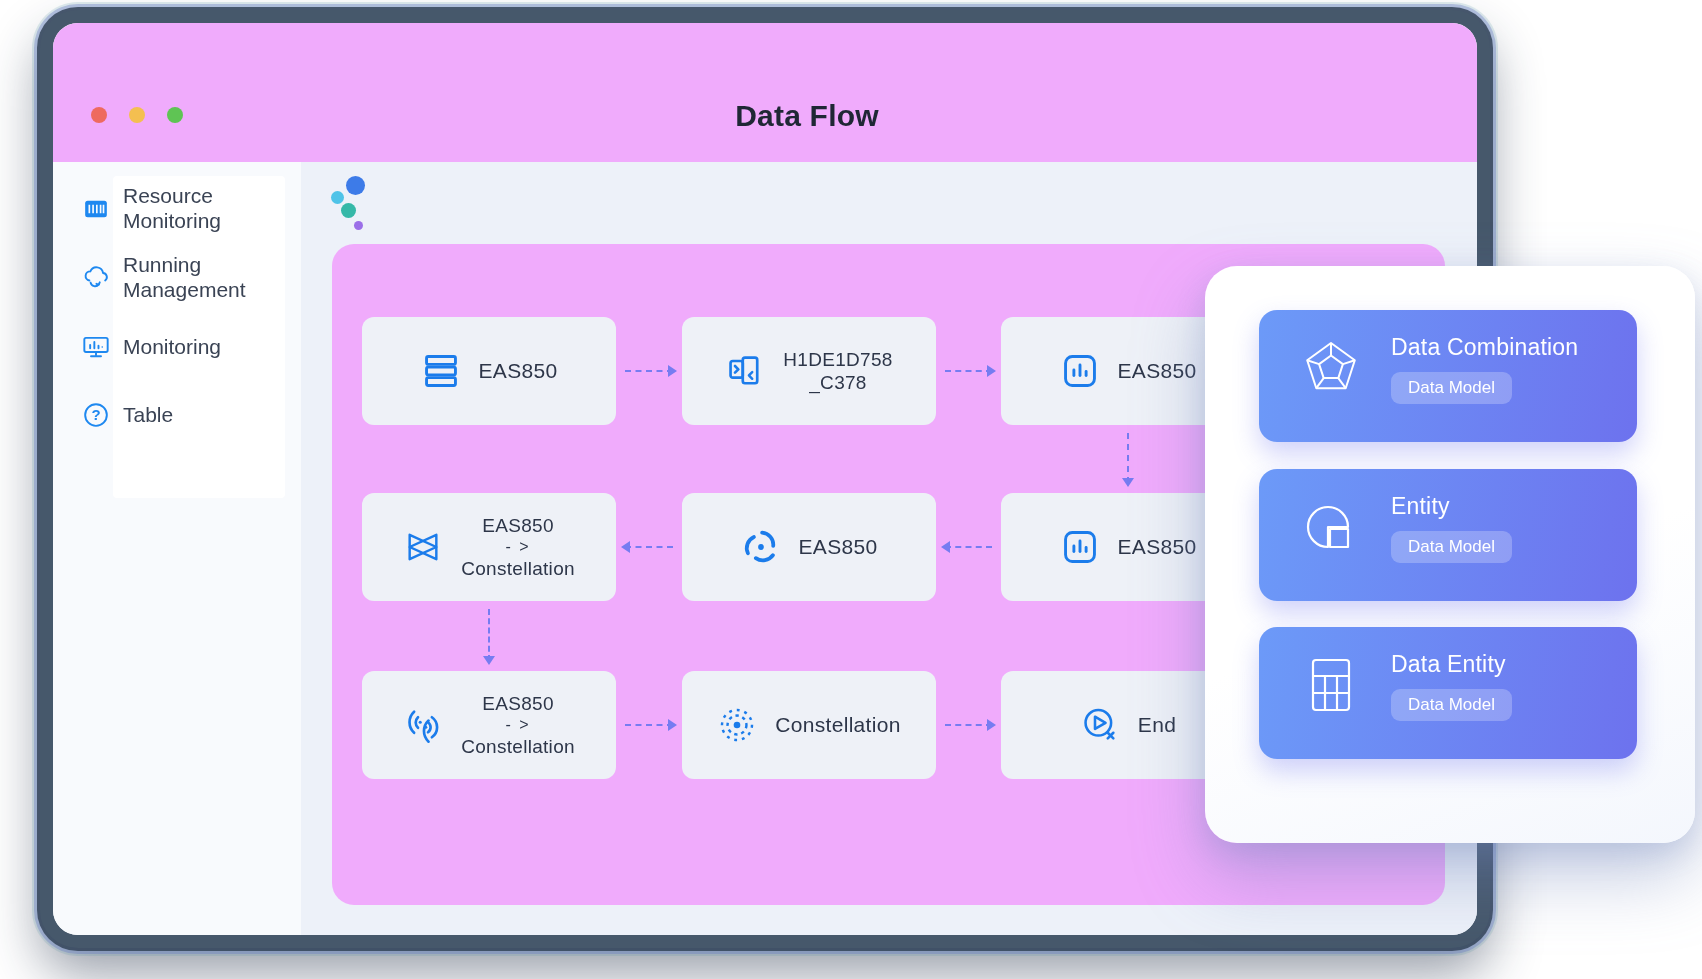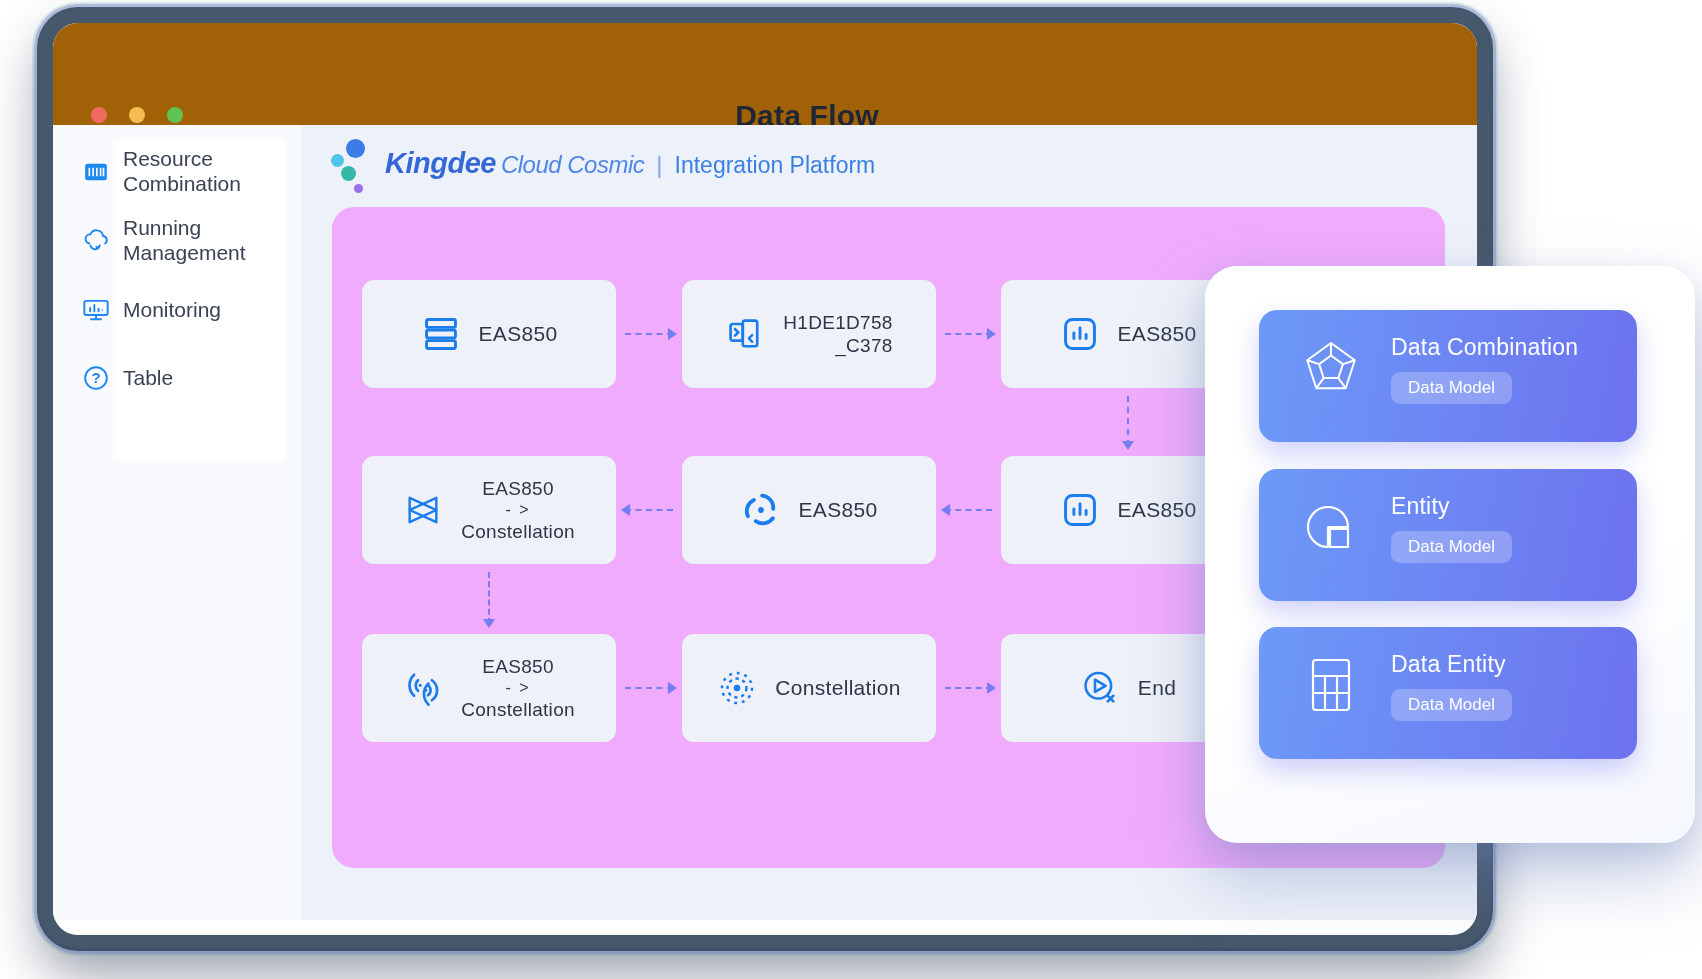--- a/index.html
+++ b/index.html
@@ -5,21 +5,21 @@
   * { margin:0; padding:0; box-sizing:border-box; }
   html,body { width:1702px; height:979px; overflow:hidden; background:#ffffff;
     font-family:"Liberation Sans", sans-serif; }
   .stage { position:relative; width:1702px; height:979px; background:#fff; }
 
   
   .window { position:absolute; left:40px; top:10px; width:1450px; height:938px;
     background:#fff; border:13px solid var(--frame,#46586B); border-radius:38px; overflow:hidden;
     box-shadow:0 0 0 3px rgba(52,68,88,.85), 0 0 0 6px rgba(104,124,196,.38),
                0 0 0 8px rgba(82,150,164,.18), 0 26px 52px rgba(28,42,66,.45); }
-  .titlebar { position:relative; height:102px; background:#a16207; }
+  .titlebar { position:relative; height:139px; background:#f0abfc; }
   .traffic { position:absolute; left:38px; top:84px; display:flex; gap:22px; }
   .traffic span { width:16px; height:16px; border-radius:50%; display:block; }
   .tl-red   { background:var(--light-red,#EE6A5F); }
   .tl-yellow{ background:var(--light-yellow,#F4BF50); }
   .tl-green { background:var(--light-green,#5FC454); }
   .win-title { position:absolute; top:76px; left:calc(50% + 42px); transform:translateX(-50%);
     font-size:30px; font-weight:700; color:var(--title-text,#1F2735); letter-spacing:.2px; }
 
   .content { display:flex; height:calc(100% - 117px); }
 
@@ -54,21 +54,21 @@
 
   
   .canvas { position:absolute; left:31px; top:82px; width:1113px; height:661px;
     background:#f0abfc; border-radius:22px; }
   .node { position:absolute; width:254px; height:108px; background:var(--node-bg,#EEF1F7);
     border-radius:12px; display:flex; align-items:center; justify-content:center;
     gap:18px; padding:0 14px; cursor:default; }
   .node .n-icon { width:40px; height:40px; flex:0 0 40px; color:var(--accent,#1B7CEB); }
   .node .n-icon svg { width:40px; height:40px; display:block; }
   .node .n-lines { display:flex; flex-direction:column; align-items:center; }
-  .node.left-align .n-lines { align-items:flex-end; }
+  .node.left-align .n-lines { align-items:center; }
   .node .n-line { font-size:21px; font-weight:500; color:var(--node-text,#2D3649);
     line-height:1.22; letter-spacing:.3px; white-space:nowrap; }
   .node.multi .n-line { font-size:19px; }
   .node .n-line.small { font-size:16px; letter-spacing:2px; }
 
   .arr-h { position:absolute; height:0; border-top:2px dashed var(--arrow,#767CF1); }
   .arr-h::after { content:""; position:absolute; top:-7px; width:0; height:0;
     border:6px solid transparent; }
   .arr-h.right::after { right:-10px; border-left:9px solid var(--arrow,#767CF1); }
   .arr-h.left::after  { left:-10px;  border-right:9px solid var(--arrow,#767CF1); }
@@ -116,21 +116,21 @@
                   <rect x="5" y="8" width="26" height="20" rx="3" fill="currentColor"></rect>
                   <g stroke="#F8FAFD" stroke-width="2">
                     <line x1="10" y1="13" x2="10" y2="23"></line>
                     <line x1="14.5" y1="13" x2="14.5" y2="23"></line>
                     <line x1="19" y1="13" x2="19" y2="23"></line>
                     <line x1="23.5" y1="13" x2="23.5" y2="23"></line>
                     <line x1="27" y1="13" x2="27" y2="23"></line>
                   </g>
                 </svg>
               </span>
-              <span class="mi-label">Resource Combination</span>
+              <span class="mi-label">Resource Monitoring</span>
             </div>
             <div class="menu-item mb-b">
               <span class="mi-icon">
                 <svg viewBox="0 0 36 36" fill="none" stroke="currentColor" stroke-width="2.3" stroke-linecap="round" stroke-linejoin="round">
                   <path d="M10 21a5.5 5.5 0 0 1 1.2-10.9A8 8 0 0 1 26.5 12a5 5 0 0 1 2.5 9"></path>
                   <path d="M11.5 23.5a5.5 5.5 0 0 0 9.8 2.2"></path>
                   <path d="M22.5 23.2l-1.2 2.7-2.8-.9"></path>
                 </svg>
               </span>
               <span class="mi-label">Running Management</span>
@@ -161,26 +161,20 @@
           </div>
       </div>
 
       <div class="main">
         <div class="logo">
           <div class="dots">
             <i class="dot-blue"></i>
             <i class="dot-cyan"></i>
             <i class="dot-teal"></i>
             <i class="dot-purple"></i>
-          </div>
-          <div class="brand-text">
-            <span class="brand-name">Kingdee</span>
-            <span class="brand-product">Cloud Cosmic</span>
-            <span class="brand-sep">|</span>
-            <span class="brand-platform">Integration Platform</span>
           </div>
         </div>
 
         <div class="canvas">
             <div class="node" style="left: 30px; top: 73px;">
               <div class="n-icon">
                 <svg viewBox="0 0 36 36" fill="none" stroke="currentColor" stroke-width="2.6" stroke-linejoin="round">
                   <rect x="5" y="5" width="26" height="7" rx="1.5"></rect>
                   <rect x="5" y="14.5" width="26" height="7" rx="1.5"></rect>
                   <rect x="5" y="24" width="26" height="7" rx="1.5"></rect>

